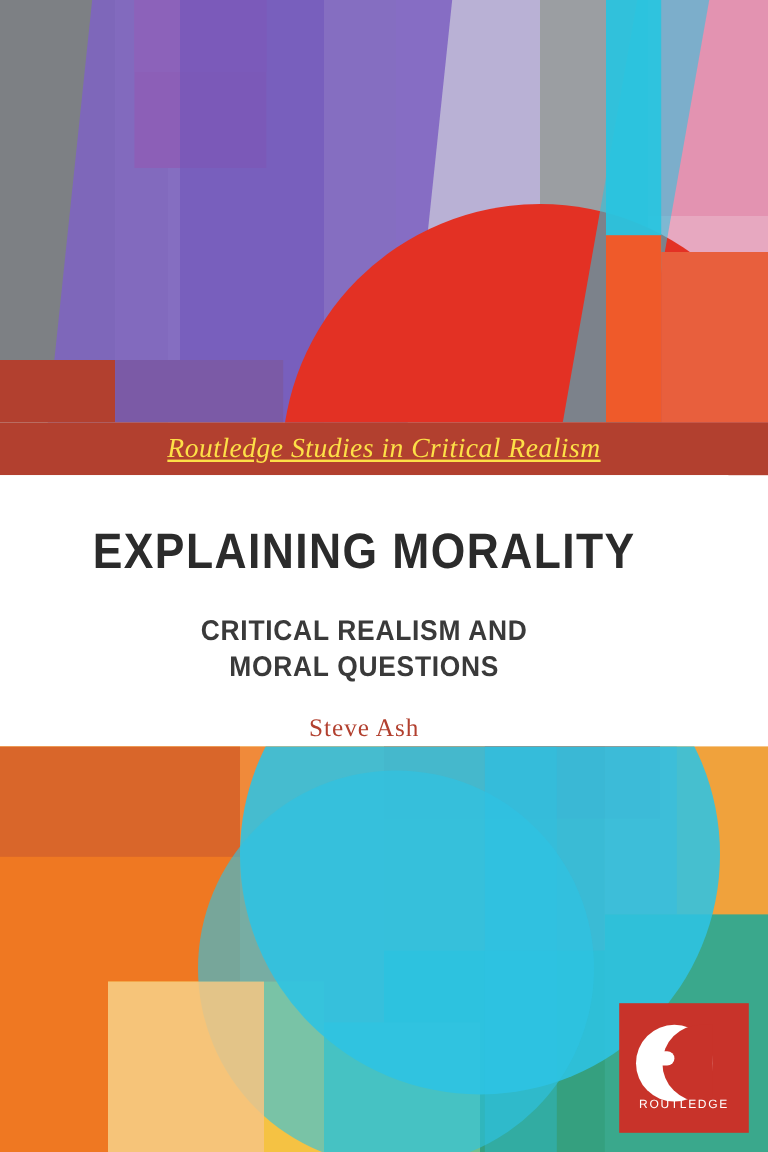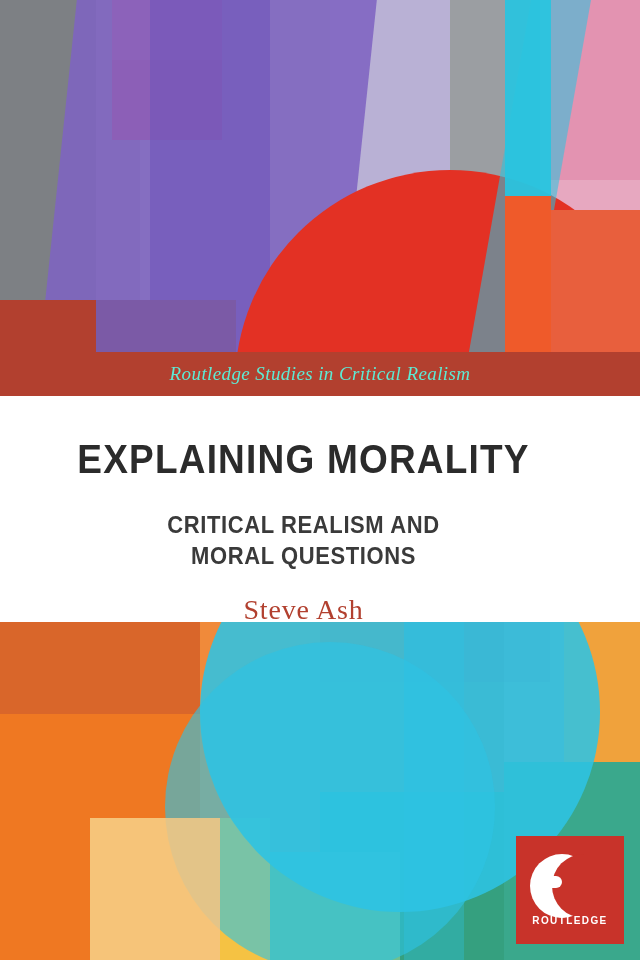--- a/index.html
+++ b/index.html
@@ -82,23 +82,24 @@
     left: 0; top: 352px;
     width: 640px; height: 44px;
     background: #b2402f;
     display: flex;
     align-items: center;
     justify-content: center;
   }
   .series-text {
     font-family: "Liberation Serif", serif;
     font-style: italic;
-    font-size: 19px;
+    font-size: 23px;
     letter-spacing: 0.4px;
-    color: #5eead4;
+    color: #fde047;
+    text-decoration: underline;
   }
 
   
   .title-panel {
     position: absolute;
     left: 0; top: 396px;
     width: 607px; height: 226px;
     background: #ffffff;
     text-align: center;
   }
@@ -122,21 +123,21 @@
     line-height: 1.28;
     letter-spacing: 0.6px;
     color: #3a3a3a;
     transform: scaleY(1.08);
     transform-origin: center top;
   }
   .book-author {
     margin: 0;
     padding-top: 30px;
     font-family: "Liberation Serif", serif;
-    font-size: 28px;
+    font-size: 21px;
     letter-spacing: 0.8px;
     color: #b2402f;
   }
 
   
   .art-bottom {
     position: absolute;
     left: 0; top: 622px;
     width: 640px; height: 338px;
     overflow: hidden;
@@ -177,21 +178,21 @@
     position: absolute;
     right: 16px;
     bottom: 16px;
     width: 108px;
     height: 108px;
     background: #c8332a;
     display: flex;
     align-items: center;
     justify-content: center;
   }
-  .logo-inner { position: relative; width: 108px; height: 96px; font-weight: bold; }
+  .logo-inner { position: relative; width: 108px; height: 96px; }
   .logo-circle {
     position: absolute;
     left: 14px; top: 12px;
     width: 64px; height: 64px;
     border-radius: 50%;
     background: #ffffff;
   }
   .logo-face {
     position: absolute;
     left: 36px; top: 12px;

